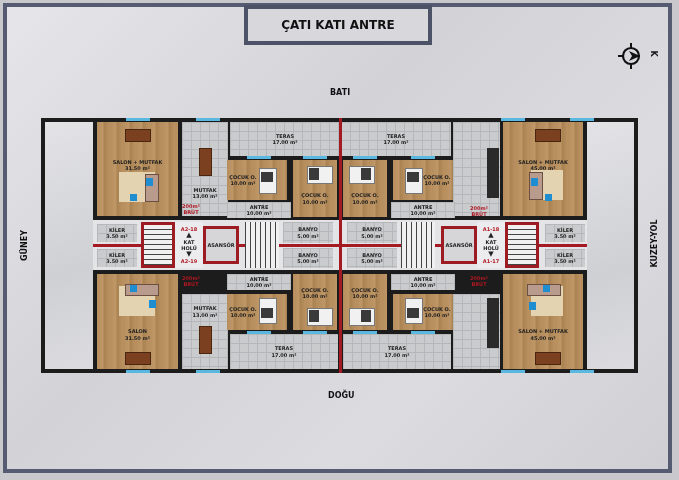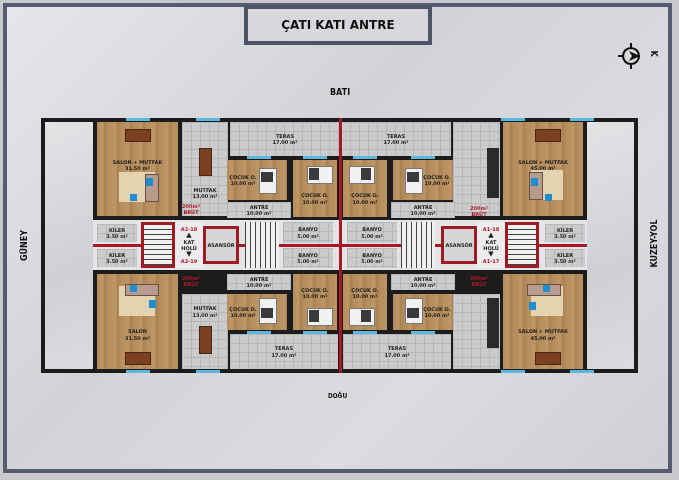--- a/index.html
+++ b/index.html
@@ -42,21 +42,21 @@
 <svg class="compass" viewBox="0 0 32 32">
   <circle cx="14" cy="16" r="8" fill="none" stroke="#111" stroke-width="2.2"></circle>
   <line x1="14" y1="3" x2="14" y2="8" stroke="#111" stroke-width="2"></line>
   <line x1="14" y1="24" x2="14" y2="29" stroke="#111" stroke-width="2"></line>
   <line x1="1" y1="16" x2="6" y2="16" stroke="#111" stroke-width="2"></line>
   <polygon points="12,11 23,16 12,21 15,16" fill="#111"></polygon>
 </svg>
 <div class="dir" style="left:650px;top:49px;transform:rotate(90deg);">K</div>
 
 <div class="dir" style="left:330px;top:88px;">BATI</div>
-<div class="dir" style="left:328px;top:391px;font-family:Liberation Mono, monospace;">DOĞU</div>
+<div class="dir" style="left:328px;top:391px;">DOĞU</div>
 <div class="dir-v" style="left:4px;top:241px;width:40px;text-align:center;">GÜNEY</div>
 <div class="dir-v" style="left:632px;top:241px;width:44px;text-align:center;">KUZEY-YOL</div>
 
 <div class="plan">
 
   <div class="room side" style="left:4px;top:4px;width:48px;height:247px;"></div>
   <div class="room side" style="left:546px;top:4px;width:47px;height:247px;"></div>
 
   <div class="room wood" style="left:56px;top:4px;width:81px;height:94px;">
     <div class="table" style="left:28px;top:7px;width:24px;height:11px;"></div>

